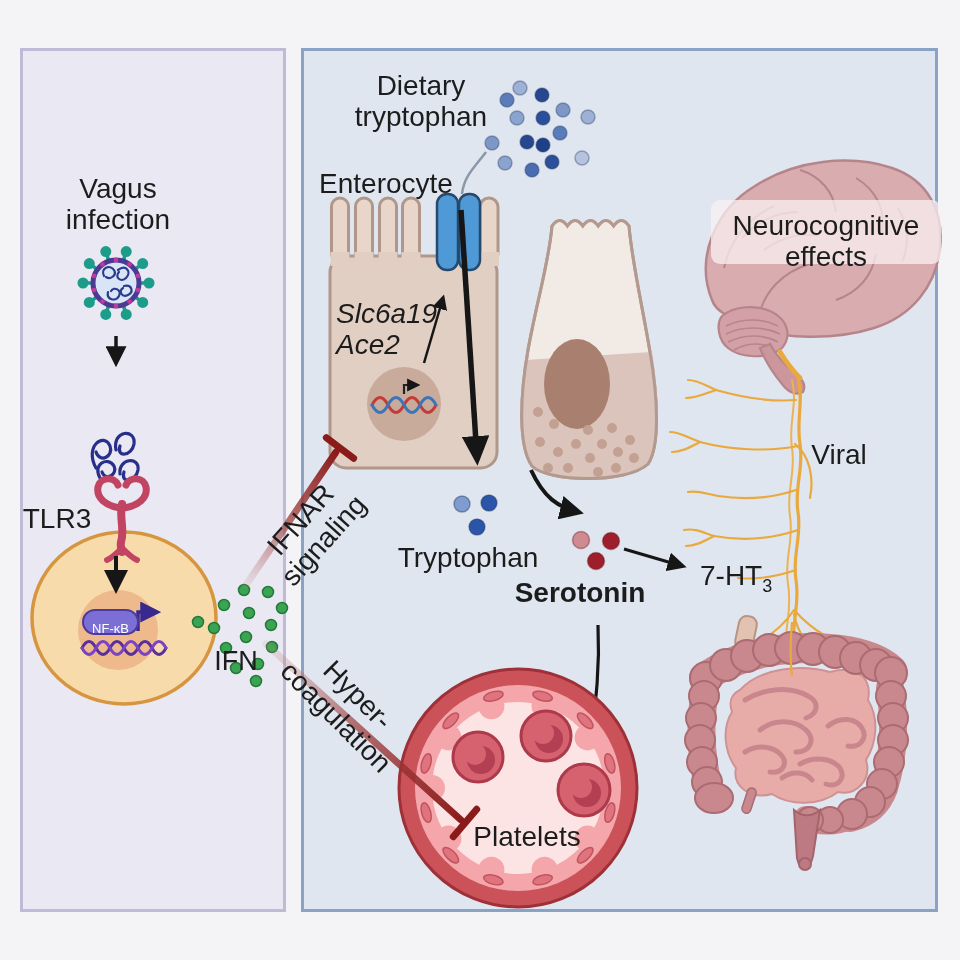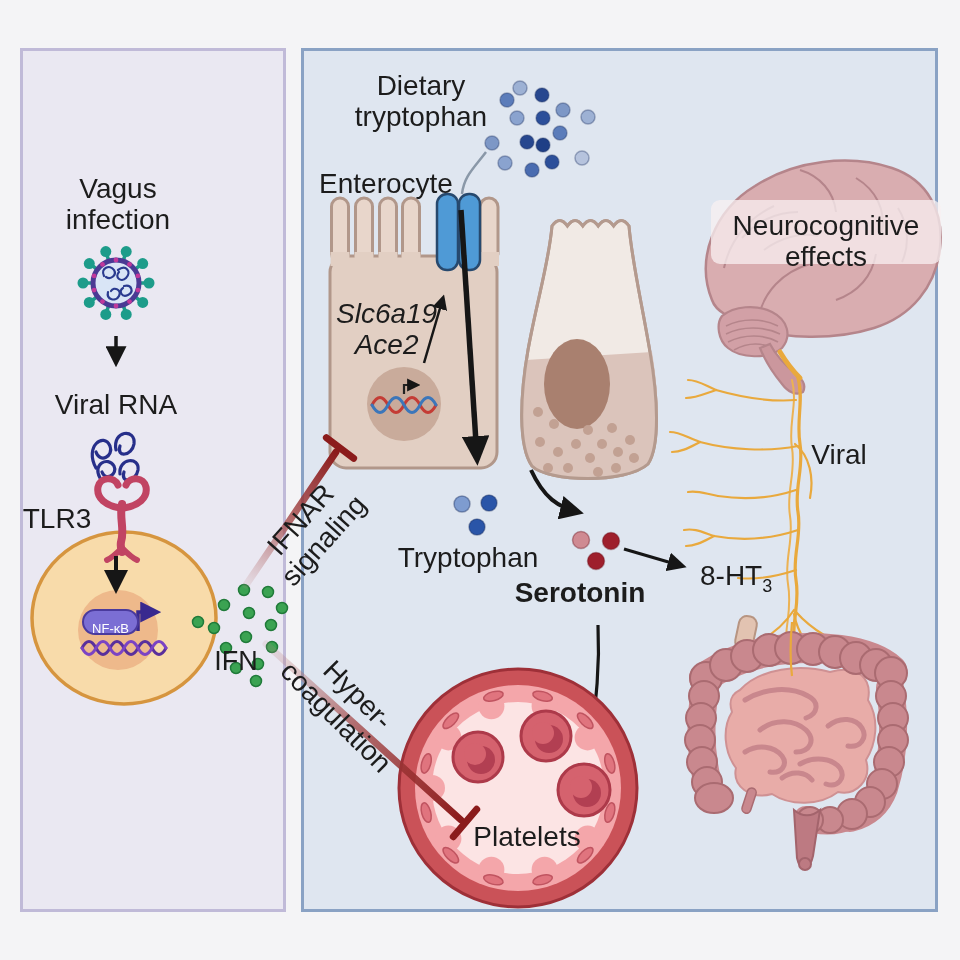--- a/index.html
+++ b/index.html
@@ -5,21 +5,21 @@
   html,body{margin:0;padding:0;background:#f4f4f6;}
   .stage{position:relative;width:960px;height:960px;background:#f4f4f6;overflow:hidden;
          font-family:"Liberation Sans", sans-serif;color:#1c1c1c;}
   .panel{position:absolute;box-sizing:border-box;}
   .panel-left{left:20px;top:48px;width:266px;height:864px;background:#eae8f2;border:3px solid #c0bad8;}
   .panel-right{left:301px;top:48px;width:637px;height:864px;background:#dfe6f0;border:3px solid #8aa2c4;}
   svg.art{position:absolute;left:0;top:0;}
   .lbl{position:absolute;transform:translate(-50%,-50%);white-space:pre-line;text-align:center;
        font-size:28px;line-height:31px;z-index:5;}
   .lbl.small{font-size:27px;}
-  .lbl.left-align{transform:none;text-align:center;}
+  .lbl.left-align{transform:none;text-align:left;}
   .lbl.italic{font-style:italic;}
   .rot-ifnar{transform:translate(-50%,-50%) rotate(-48deg);}
   .rot-hyper{transform:translate(-50%,-50%) rotate(45deg);}
   .nfkb-text{position:absolute;left:83px;top:610px;width:55px;height:36px;display:flex;
        align-items:center;justify-content:center;color:#ffffff;font-size:13px;z-index:5;}
   .neuro-box{position:absolute;left:711px;top:200px;width:230px;height:64px;border-radius:9px;
        background:rgba(248,240,242,0.75);z-index:4;}
   .neuro-lbl{left:826px;top:233px;margin-top:8px;}
   sub{font-size:18px;}
 </style>
@@ -383,37 +383,36 @@
       <line x1="326.4" y1="437.7" x2="353.6" y2="458.3" stroke="#8b1b1b" stroke-width="7" stroke-linecap="round"></line>
     </g>
     <g>
       <line x1="266" y1="644" x2="461" y2="820" stroke="url(#gradHyper)" stroke-width="7" stroke-linecap="round"></line>
       <line x1="453.3" y1="836.7" x2="476.7" y2="809.3" stroke="#8b1b1b" stroke-width="7" stroke-linecap="round"></line>
     </g>
   </svg>
 
   <div class="lbl" style="left:118px;top:204px;">Vagus
 infection</div>
-  <div class="lbl" style="left:116px;top:404px;">Viral RNA</div>
   <div class="lbl" style="left:57px;top:518px;">TLR3</div>
   <div class="nfkb-text">NF-κB</div>
   <div class="lbl small" style="left:236px;top:661px;">IFN</div>
 
   <div class="lbl rot-ifnar" style="left:312px;top:530px;">IFNAR
 signaling</div>
   <div class="lbl rot-hyper" style="left:347px;top:706px;">Hyper-
 coagulation</div>
 
   <div class="lbl" style="left:421px;top:101px;">Dietary
 tryptophan</div>
   <div class="lbl" style="left:386px;top:183px;">Enterocyte</div>
   <div class="lbl italic left-align" style="left:336px;top:298px;">Slc6a19
 Ace2</div>
   <div class="lbl" style="left:468px;top:557px;">Tryptophan</div>
   <div class="lbl" style="left:580px;top:592px;font-weight:bold;">Serotonin</div>
-  <div class="lbl left-align" style="left:700px;top:560px;"><span>8-HT</span><sub>3</sub></div>
+  <div class="lbl left-align" style="left:700px;top:560px;"><span>7-HT</span><sub>3</sub></div>
   <div class="lbl" style="left:839px;top:454px;">Viral</div>
   <div class="neuro-box"></div>
   <div class="lbl neuro-lbl">Neurocognitive
 effects</div>
   <div class="lbl" style="left:527px;top:836px;">Platelets</div>
 
 </div>
 
 </body></html>

